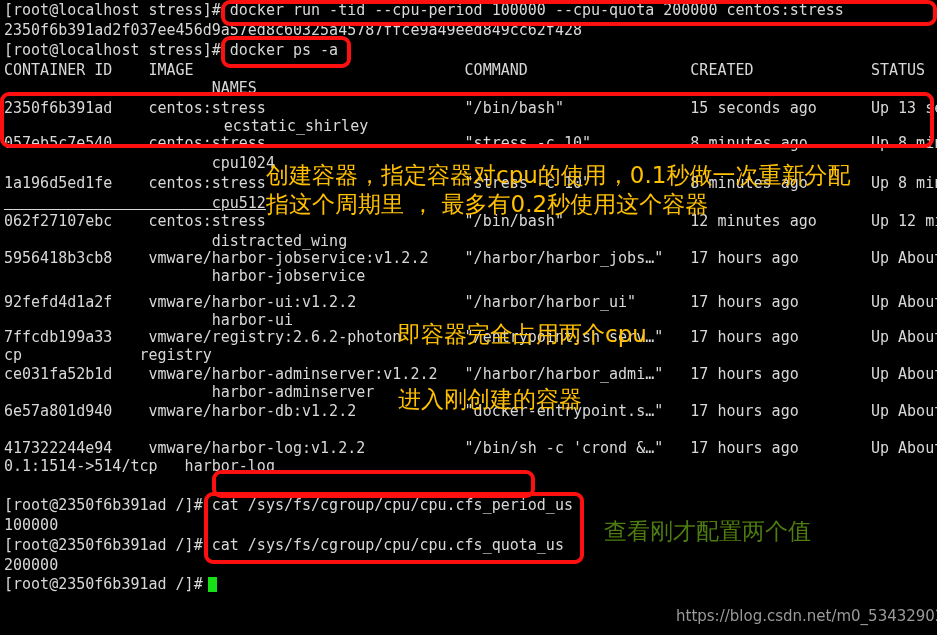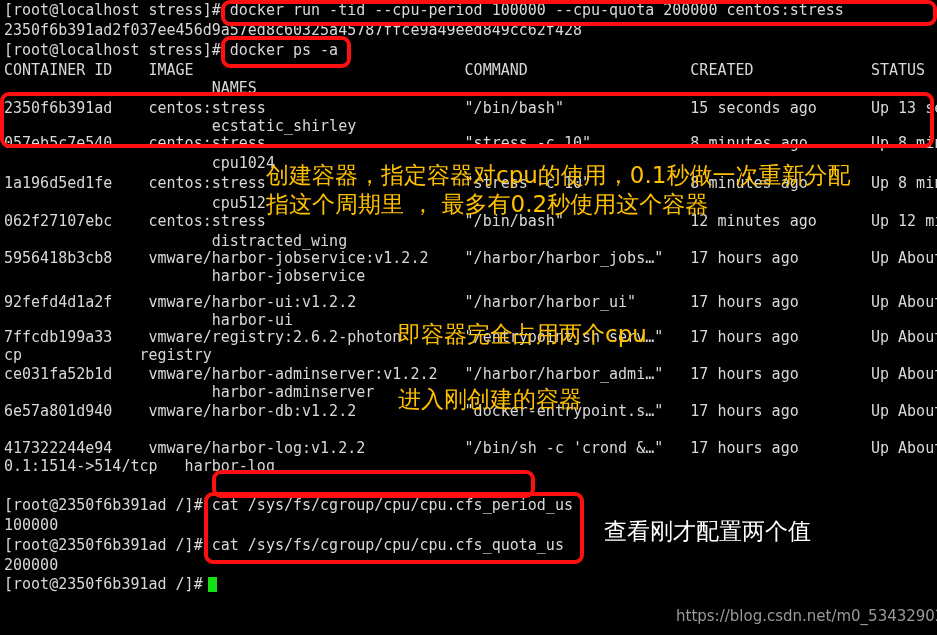--- a/index.html
+++ b/index.html
@@ -58,21 +58,21 @@
   
   .anno {
     position: absolute;
     white-space: pre;
     z-index: 5;
     font-family: "DejaVu Sans", "Liberation Sans", sans-serif;
     font-size: 23px;
     line-height: 28px;
   }
   .anno-yellow { color: #ffc000; }
-  .anno-red { color: #ffffff; }
+  .anno-red { color: #4d7c0f; }
 
   
   #watermark {
     position: absolute;
     color: #9a9a9a;
     font-size: 15px;
     font-family: "DejaVu Sans", "Liberation Sans", sans-serif;
     white-space: pre;
     z-index: 2;
   }
@@ -82,25 +82,25 @@
 
 <div id="screen">
 
   <div id="terminal">
     <div class="tline" style="top:0px;">[root@localhost stress]# docker run -tid --cpu-period 100000 --cpu-quota 200000 centos:stress</div>
     <div class="tline" style="top:20px;text-align:right;">2350f6b391ad2f037ee456d9a57ed8c60325a45787ffce9a49eed849cc62f428</div>
     <div class="tline" style="top:40px;">[root@localhost stress]# docker ps -a</div>
     <div class="tline" style="top:60px;">CONTAINER ID    IMAGE                              COMMAND                  CREATED             STATUS</div>
     <div class="tline" style="top:78px;">                       NAMES</div>
     <div class="tline" style="top:98px;">2350f6b391ad    centos:stress                      "/bin/bash"              15 seconds ago      Up 13 secon</div>
-    <div class="tline" style="top:116px;">                       ecstatic_shirley</div>
+    <div class="tline" style="top:116px;margin-left:12px;">                       ecstatic_shirley</div>
     <div class="tline" style="top:133px;">057eb5c7e540    centos:stress                      "stress -c 10"           8 minutes ago       Up 8 minutes</div>
     <div class="tline" style="top:153px;">                       cpu1024</div>
     <div class="tline" style="top:173px;">1a196d5ed1fe    centos:stress                      "stress -c 10"           8 minutes ago       Up 8 minutes</div>
-    <div class="tline" style="top:193px;">                       cpu512</div>
+    <div class="tline" style="top:193px;text-decoration:underline;">                       cpu512</div>
     <div class="tline" style="top:211px;">062f27107ebc    centos:stress                      "/bin/bash"              12 minutes ago      Up 12 minute</div>
     <div class="tline" style="top:218px;margin-top:13px;">                       distracted_wing</div>
     <div class="tline" style="top:248px;">5956418b3cb8    vmware/harbor-jobservice:v1.2.2    "/harbor/harbor_jobs…"   17 hours ago        Up About an</div>
     <div class="tline" style="top:266px;">                       harbor-jobservice</div>
     <div class="tline" style="top:292px;">92fefd4d1a2f    vmware/harbor-ui:v1.2.2            "/harbor/harbor_ui"      17 hours ago        Up About an</div>
     <div class="tline" style="top:310px;">                       harbor-ui</div>
     <div class="tline" style="top:327px;">7ffcdb199a33    vmware/registry:2.6.2-photon       "/entrypoint.sh serv…"   17 hours ago        Up About an</div>
     <div class="tline" style="top:345px;">cp             registry</div>
     <div class="tline" style="top:364px;">ce031fa52b1d    vmware/harbor-adminserver:v1.2.2   "/harbor/harbor_admi…"   17 hours ago        Up About an</div>
     <div class="tline" style="top:382px;">                       harbor-adminserver</div>

